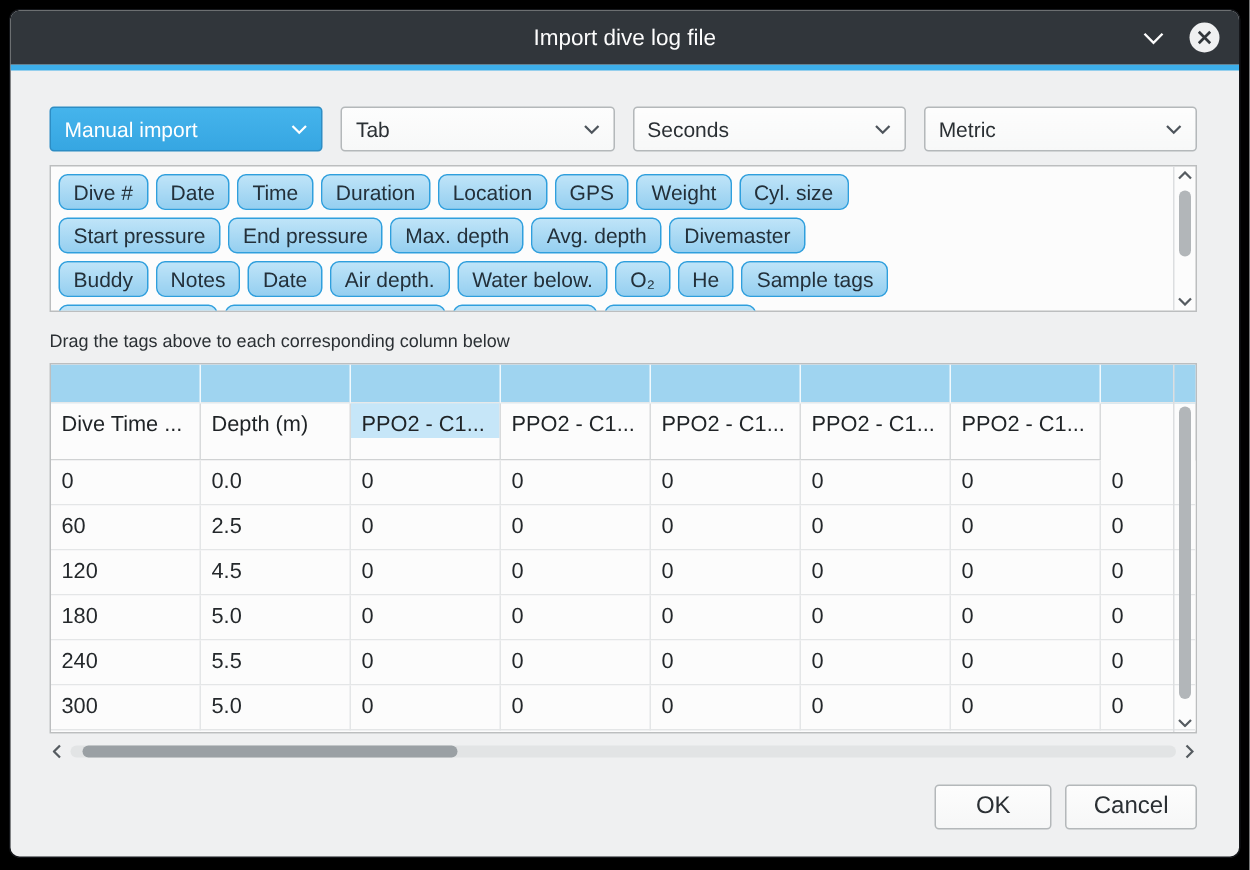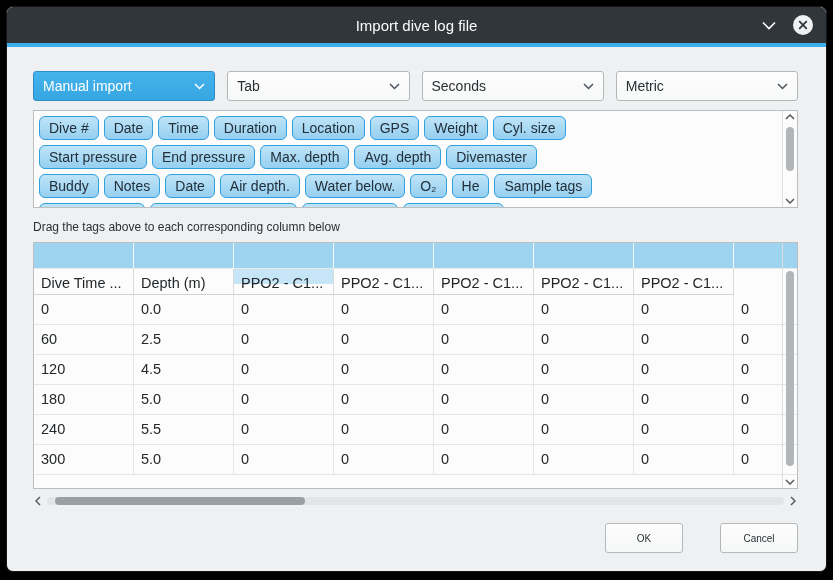--- a/index.html
+++ b/index.html
@@ -108,21 +108,21 @@
   }
   .tgrid { width:800px; }
   .drop-row { display:grid; grid-template-columns:repeat(8,100px); height:26px; }
   .drop-cell {
     background:#9fd4f0;
     border-right:1px solid rgba(255,255,255,.85);
     border-bottom:1px solid #e7e9ea;
   }
   .header-row { display:grid; grid-template-columns:repeat(8,100px); }
   .th {
-    height:26px; padding:6px 7px;
+    height:38px; padding:6px 7px;
     font-size:14.5px; color:#1f2326;
     border-right:1px solid #d8dadb;
     border-bottom:1px solid #d0d2d3;
     white-space:nowrap; overflow:hidden;
     background:#fcfcfc;
   }
   .th.hl { background:linear-gradient(#c6e6f8 0%, #c6e6f8 62%, #fcfcfc 62%); }
   .tr { display:grid; grid-template-columns:repeat(8,100px); }
   .td {
     height:30px; padding:6px 7px;
@@ -156,24 +156,23 @@
   .footer {
     margin-top:15px;
     display:flex; justify-content:flex-end; gap:9px;
     padding-bottom:16px;
   }
   .btn {
     min-width:78px; height:30px;
     background:linear-gradient(#fdfdfd,#f6f7f7);
     border:1px solid #b4b8ba;
     border-radius:3px;
-    font-size:10px; color:#2b3034;
+    font-size:16px; color:#2b3034;
     font-family:"Liberation Sans", sans-serif;
     padding:0 18px;
-    margin-left:28px;
   }
 </style>
 </head>
 <body>
 
 <div class="window">
 
   <div class="titlebar">
     <span>Import dive log file</span>
     <div class="titlebar-buttons">

